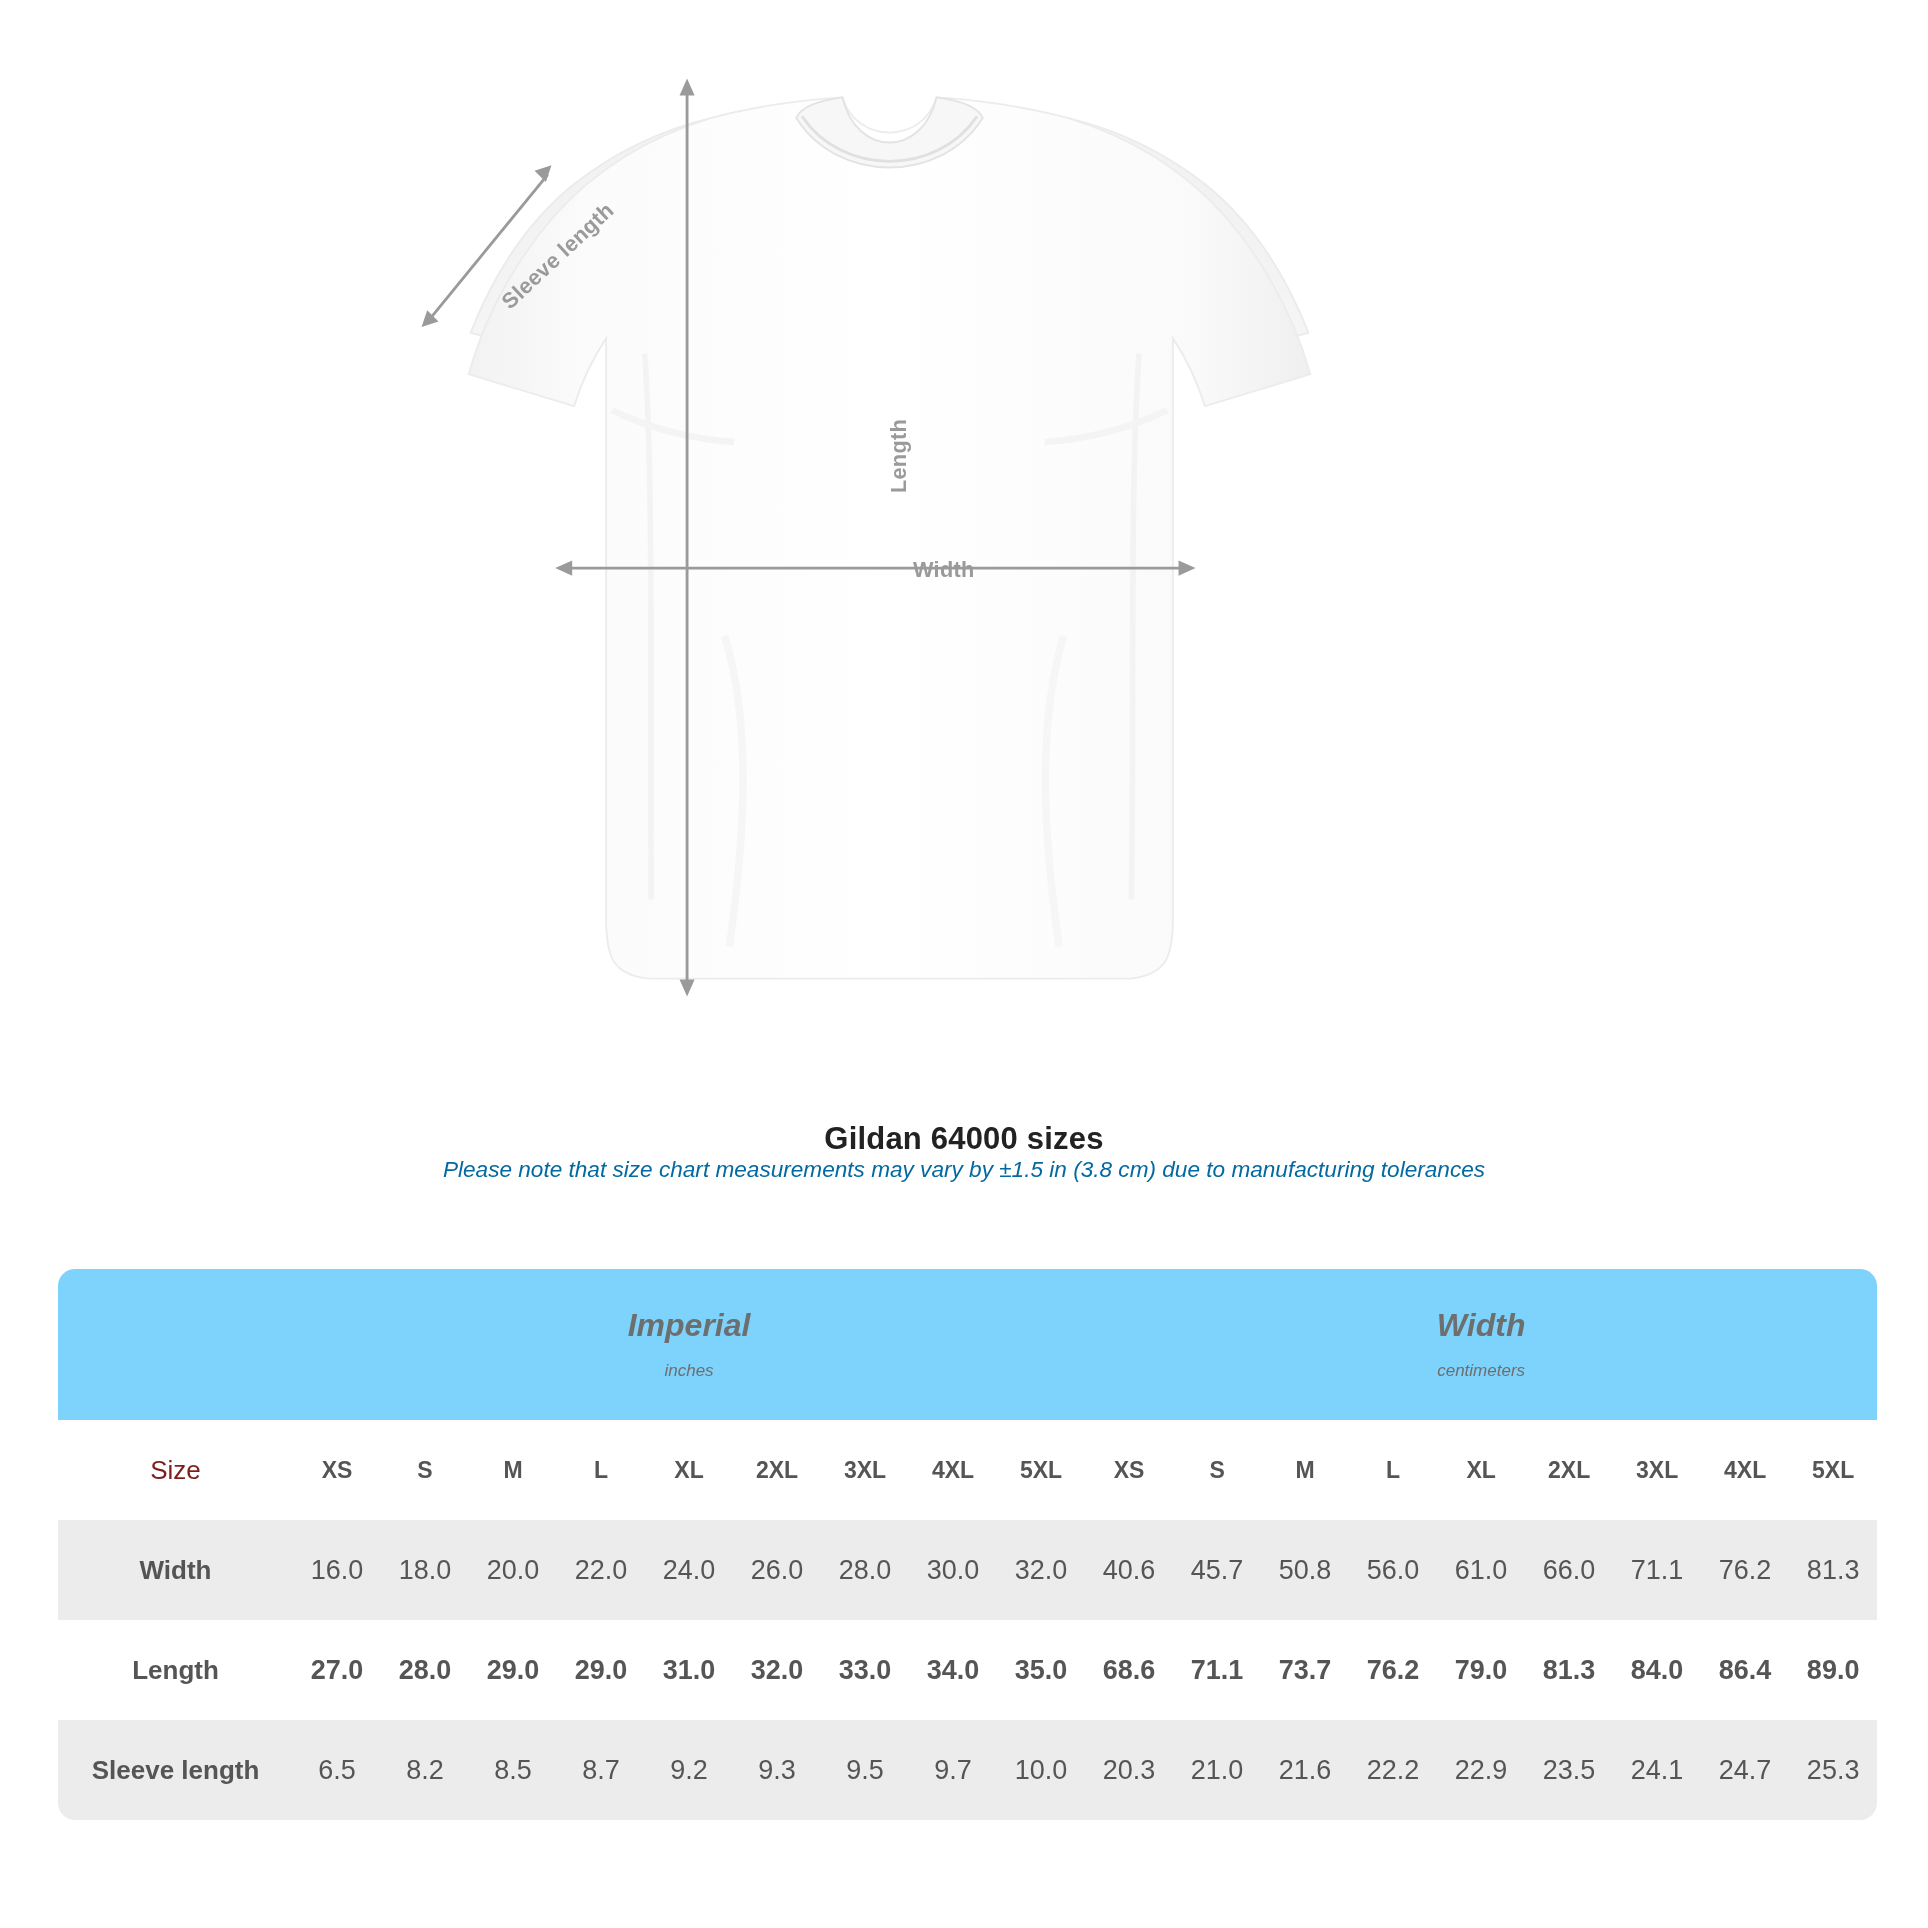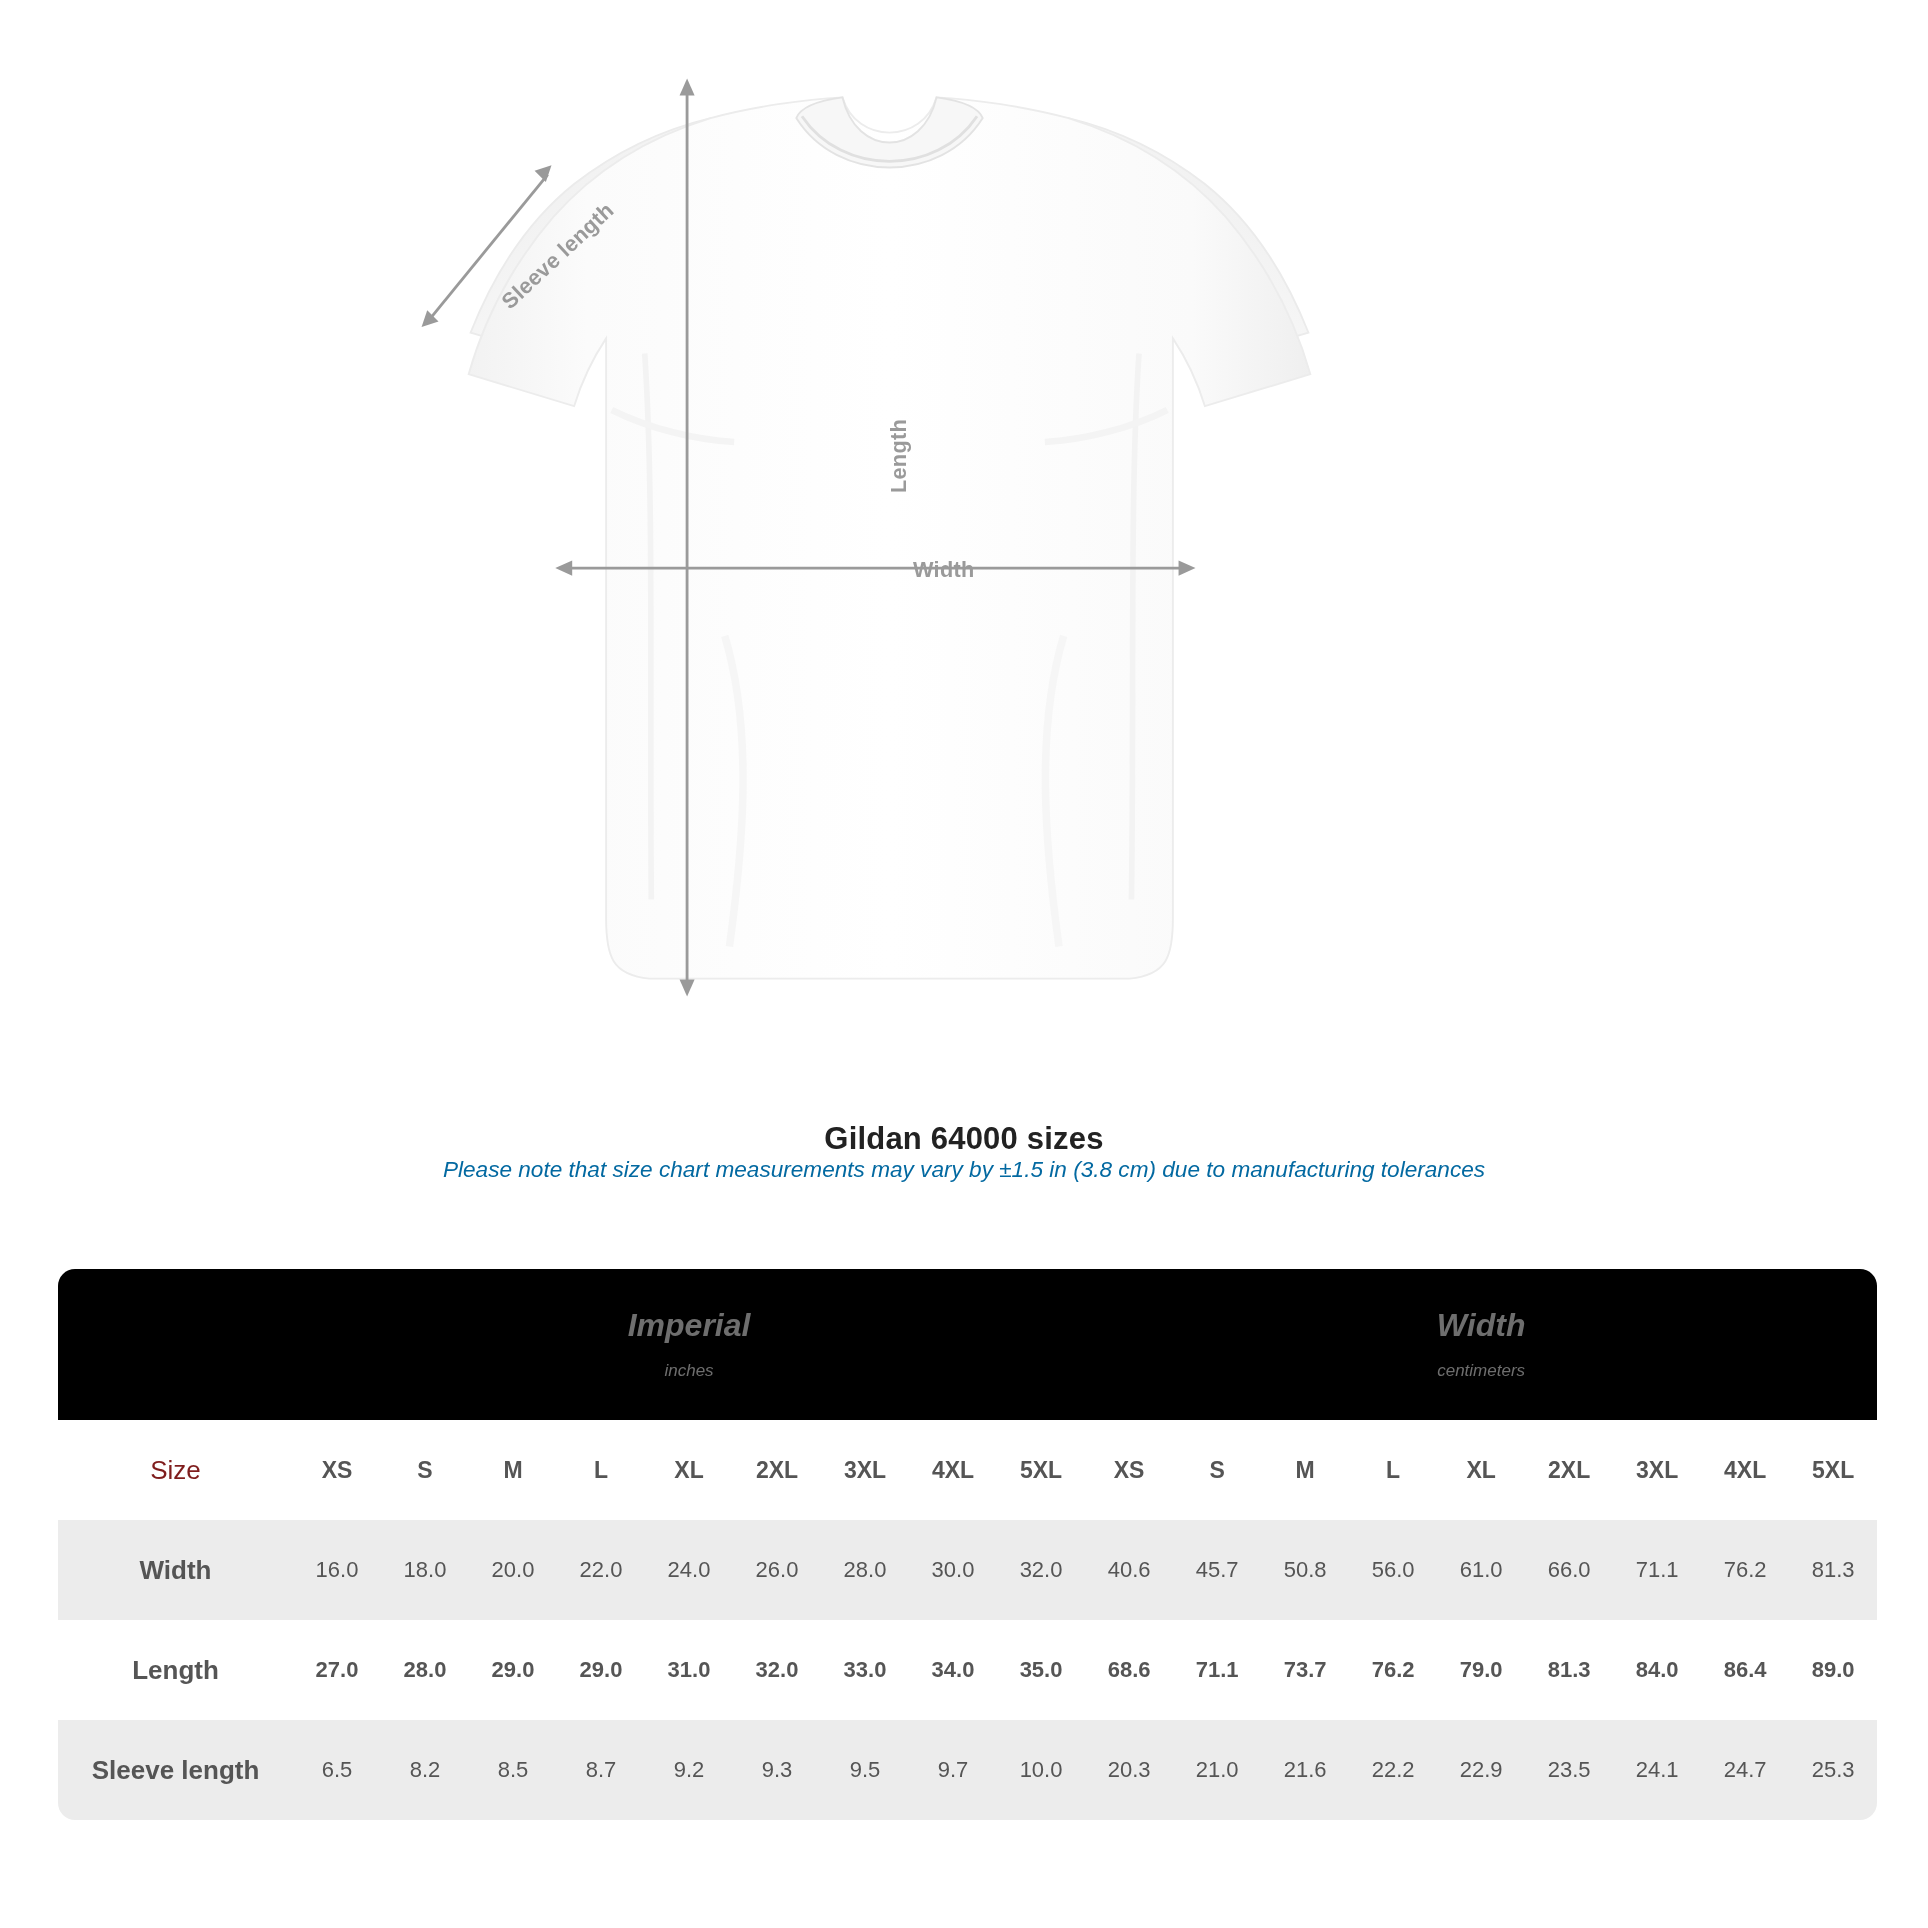--- a/index.html
+++ b/index.html
@@ -102,21 +102,21 @@
     overflow: hidden;
   }
   table.sizes td, table.sizes th {
     border: none;
     text-align: center;
     vertical-align: middle;
   }
 
   
   .unit-row td {
-    background: #000000;
+    background: #7dd3fc;
     height: 151px;
     padding: 0;
   }
   .unit-row td.spacer {
     width: 235px;
   }
   .unit-title {
     font-size: 32px;
     font-weight: bold;
     font-style: italic;
@@ -138,21 +138,21 @@
     font-weight: bold;
   }
   .size-row .rowhead {
     font-size: 26px;
     color: #7f1d1d;
     font-weight: normal;
   }
 
   .data-row td {
     height: 98px;
-    font-size: 22px;
+    font-size: 27px;
     color: #555555;
   }
   .data-row .rowhead {
     font-weight: bold;
     font-size: 26px;
     color: #555555;
   }
   .row-shade td { background: #ececec; }
   .row-plain td { background: #ffffff; font-weight: bold; }
 

